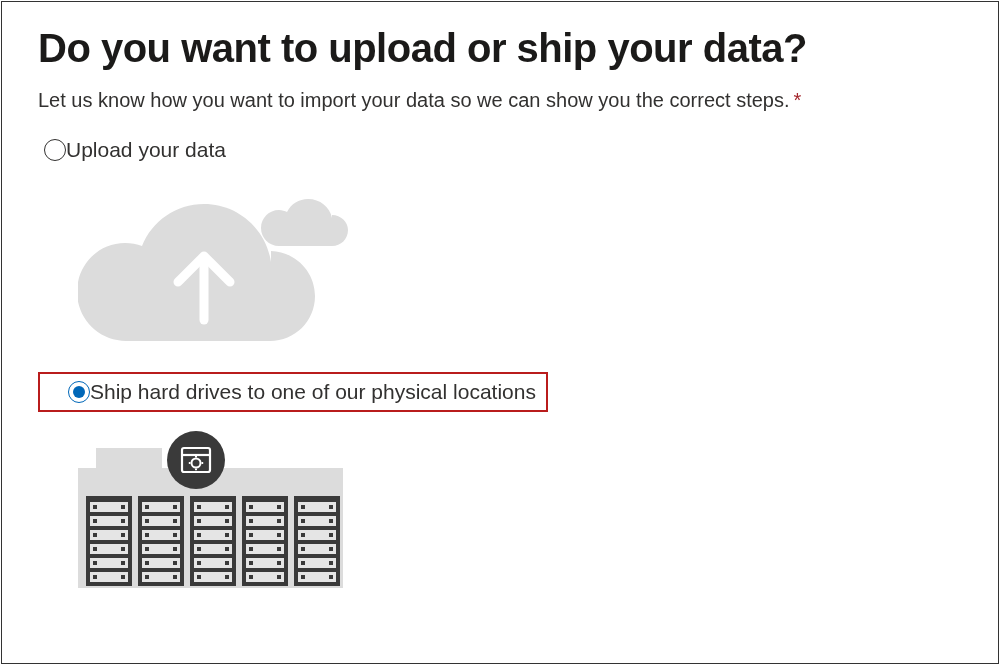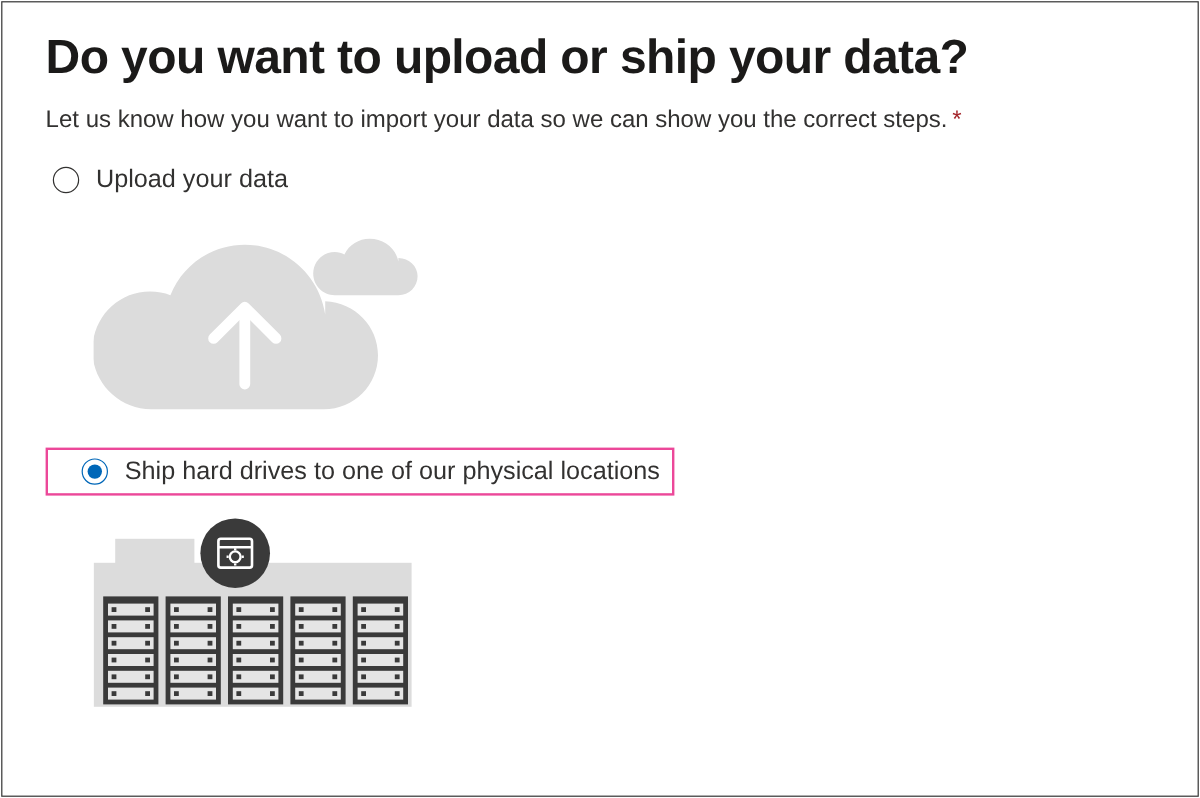--- a/index.html
+++ b/index.html
@@ -31,26 +31,26 @@
   .subtext {
     font-size: 20px;
     font-weight: 400;
     color: #323130;
     margin: 0 0 18px 0;
   }
   .required { color: #a4262c; margin-left: 4px; }
   .option-row {
     display: flex;
     align-items: center;
-    gap: 14px;
+    gap: 0;
     padding: 6px 10px 6px 4px;
     border: 2px solid transparent;
   }
   .option-row.selected-box {
-    border: 2px solid #ec4899;
+    border: 2px solid #b91c1c;
     padding-left: 28px;
   }
   .option-label {
     font-size: 21px;
     color: #323130;
   }
   .radio {
     width: 22px;
     height: 22px;
     border-radius: 50%;

